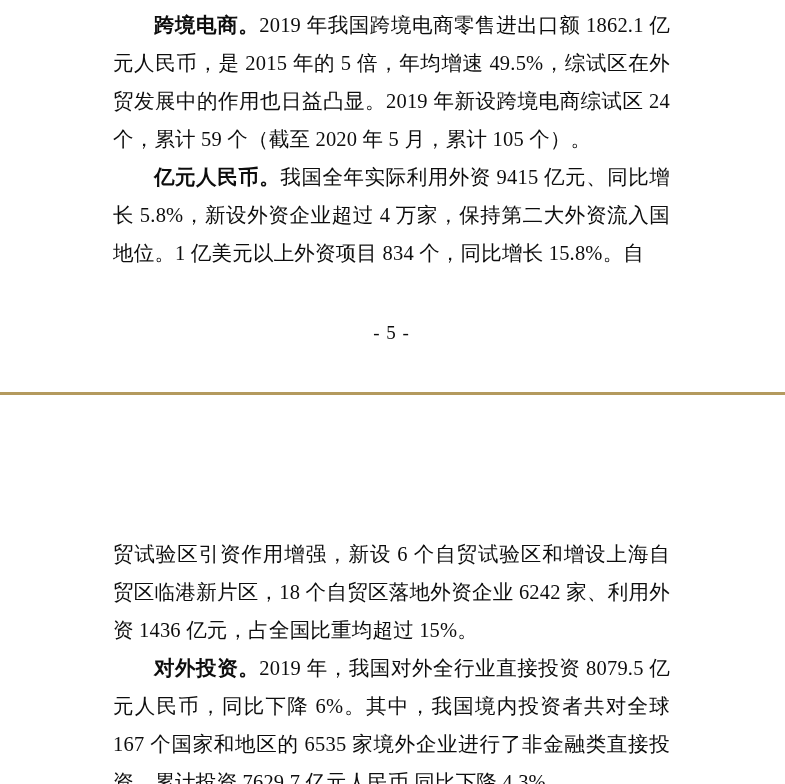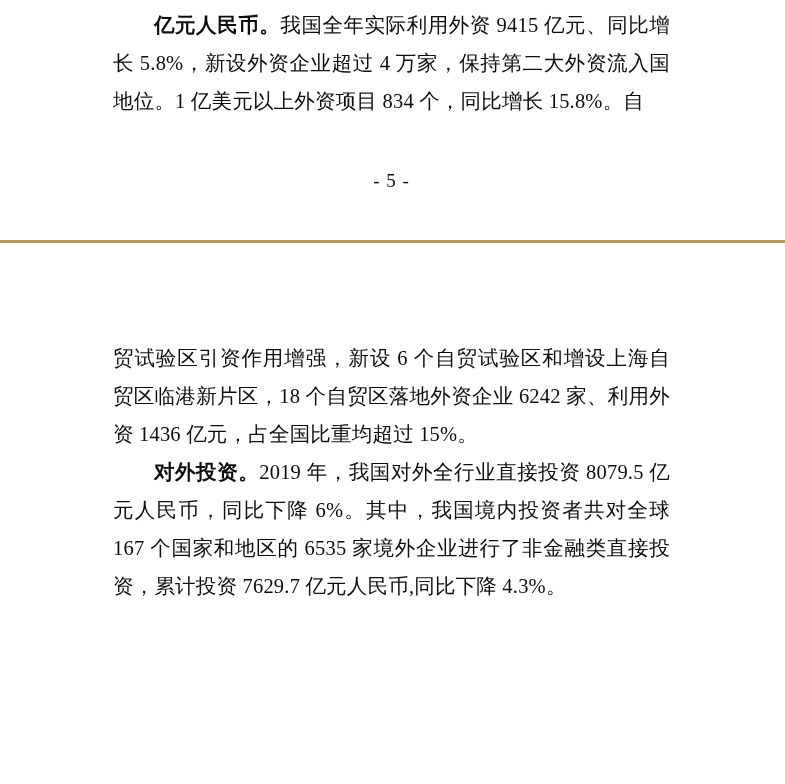--- a/index.html
+++ b/index.html
@@ -54,29 +54,33 @@
     height: 3px;
     background: #b49a5e;
     width: 785px;
     margin: 0 auto;
   }
   .gap-after-divider {
     height: 96px;
   }
   .para.cont {
     text-indent: 0;
+    margin-top: 44px;
   }
 </style>
 </head>
 <body>
 
 <div class="page">
 
   <div class="doc-body section-top">
 
+    <p class="para first">
+      <span class="lead">跨境电商。</span><span>2019 年我国跨境电商零售进出口额 1862.1 亿元人民币，是 2015 年的 5 倍，年均增速 49.5%，综试区在外贸发展中的作用也日益凸显。2019 年新设跨境电商综试区 24 个，累计 59 个（截至 2020 年 5 月，累计 105 个）。</span>
+    </p>
 
     <p class="para first">
       <span class="lead">亿元人民币。</span><span>我国全年实际利用外资 9415 亿元、同比增长 5.8%，新设外资企业超过 4 万家，保持第二大外资流入国地位。1 亿美元以上外资项目 834 个，同比增长 15.8%。自</span>
     </p>
 
     <div class="page-number">- 5 -</div>
 
   </div>
 
   <div class="divider-wrap">

